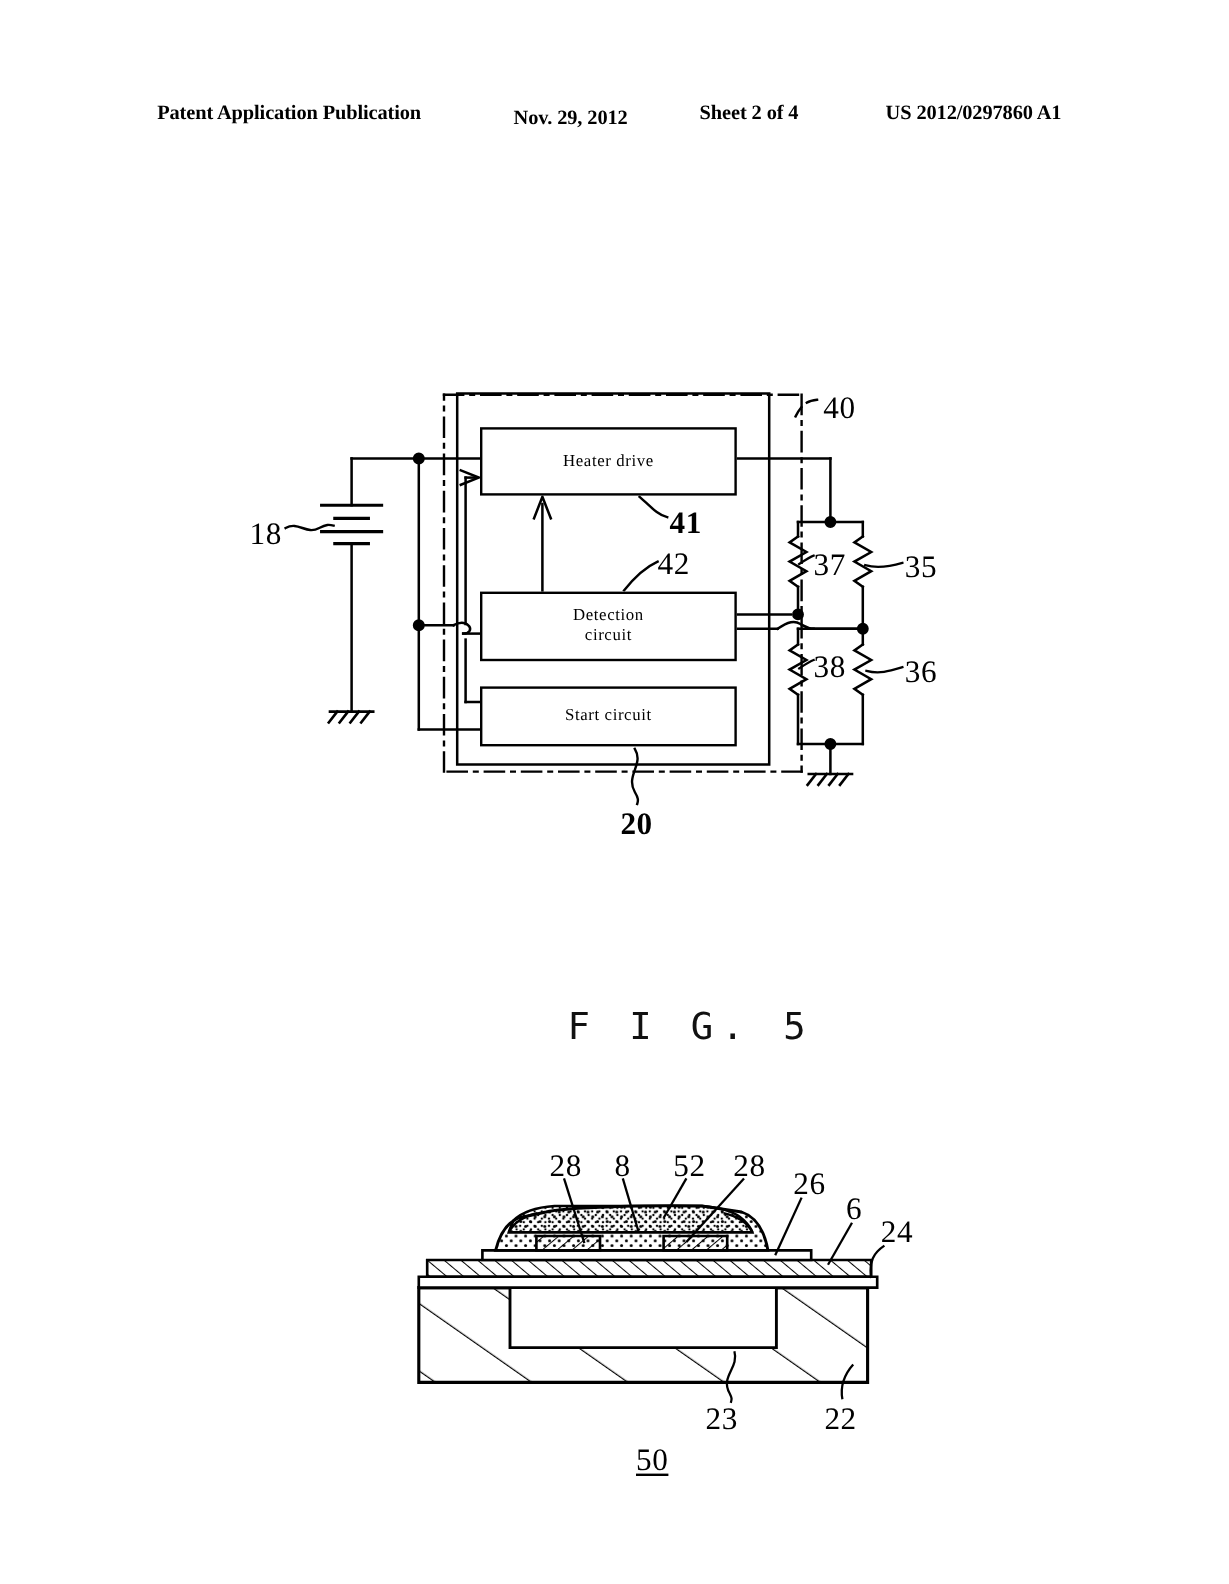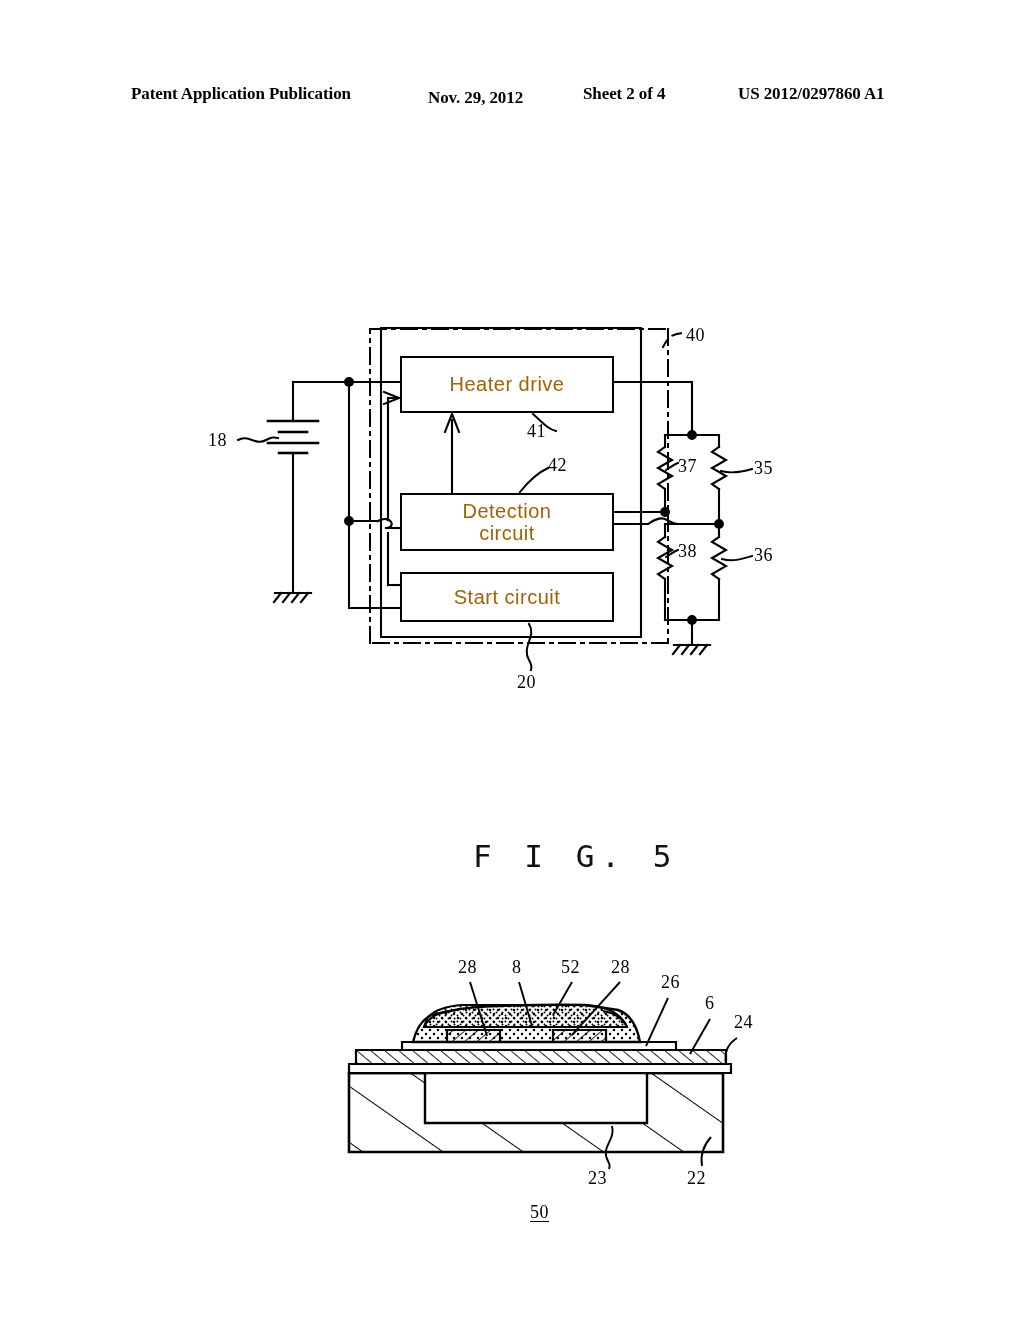--- a/index.html
+++ b/index.html
@@ -60,52 +60,52 @@
   
   .blk {
     position: absolute;
     border: 2.2px solid #000;
     background: #ffffff;
     box-sizing: border-box;
     display: flex;
     align-items: center;
     justify-content: center;
     text-align: center;
-    font-family: Liberation Sans, sans-serif;
-    font-size: 20px;
+    font-family: Liberation Serif, serif;
+    font-size: 14px;
     line-height: 1.12;
     letter-spacing: 0.5px;
-    color: #a16207;
+    color: #000000;
     white-space: pre-line;
   }
   #blk-heater-drive   { left: 400px; top: 356px; width: 214px; height: 57px; }
   #blk-detection      { left: 400px; top: 493px; width: 214px; height: 58px; }
   #blk-start-circuit  { left: 400px; top: 572px; width: 214px; height: 50px; }
 
   
   .ref {
     position: absolute;
     font-family: "Liberation Serif", serif;
-    font-size: 18px;
+    font-size: 26px;
     color: #000;
     white-space: nowrap;
     letter-spacing: 0.5px;
   }
   .ref.underlined { text-decoration: underline; text-underline-offset: 3px; }
 
   
   #ref-12 { left: 208px; top: 430px; }
   #ref-40 { left: 686px; top: 325px; }
-  #ref-41 { left: 527px; top: 421px; }
+  #ref-41 { left: 558px; top: 421px; font-weight: bold; }
   #ref-42 { left: 548px; top: 455px; }
   #ref-37 { left: 678px; top: 456px; }
   #ref-35 { left: 754px; top: 458px; }
   #ref-38 { left: 678px; top: 541px; }
   #ref-36 { left: 754px; top: 545px; }
-  #ref-20 { left: 517px; top: 672px; }
+  #ref-20 { left: 517px; top: 672px; font-weight: bold; }
 
   
   #ref-28a { left: 458px; top: 957px; }
   #ref-8   { left: 512px; top: 957px; }
   #ref-52  { left: 561px; top: 957px; }
   #ref-28b { left: 611px; top: 957px; }
   #ref-26  { left: 661px; top: 972px; }
   #ref-6   { left: 705px; top: 993px; }
   #ref-24  { left: 734px; top: 1012px; }
   #ref-23  { left: 588px; top: 1168px; }

